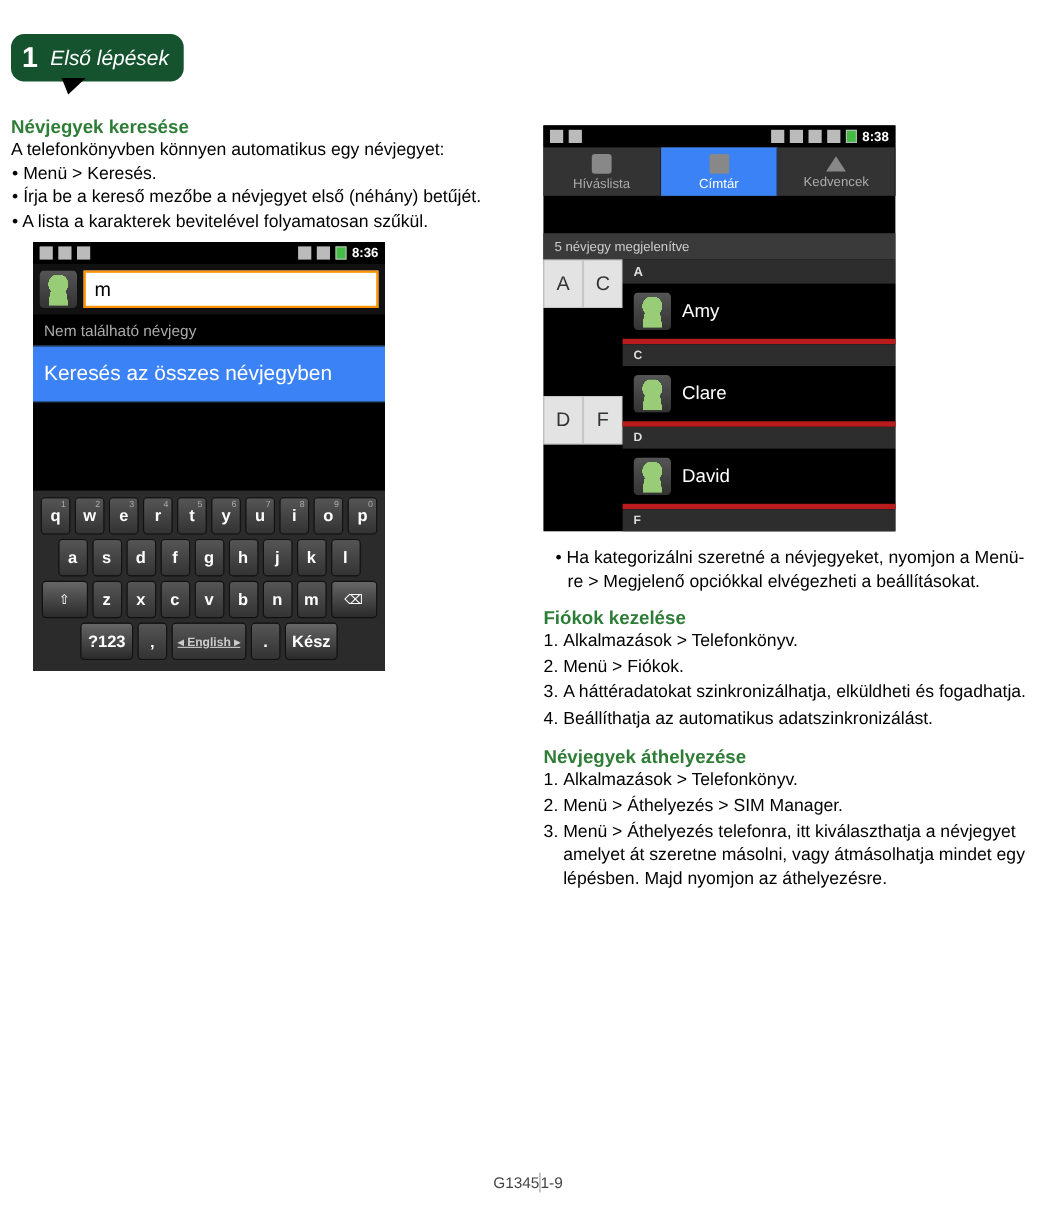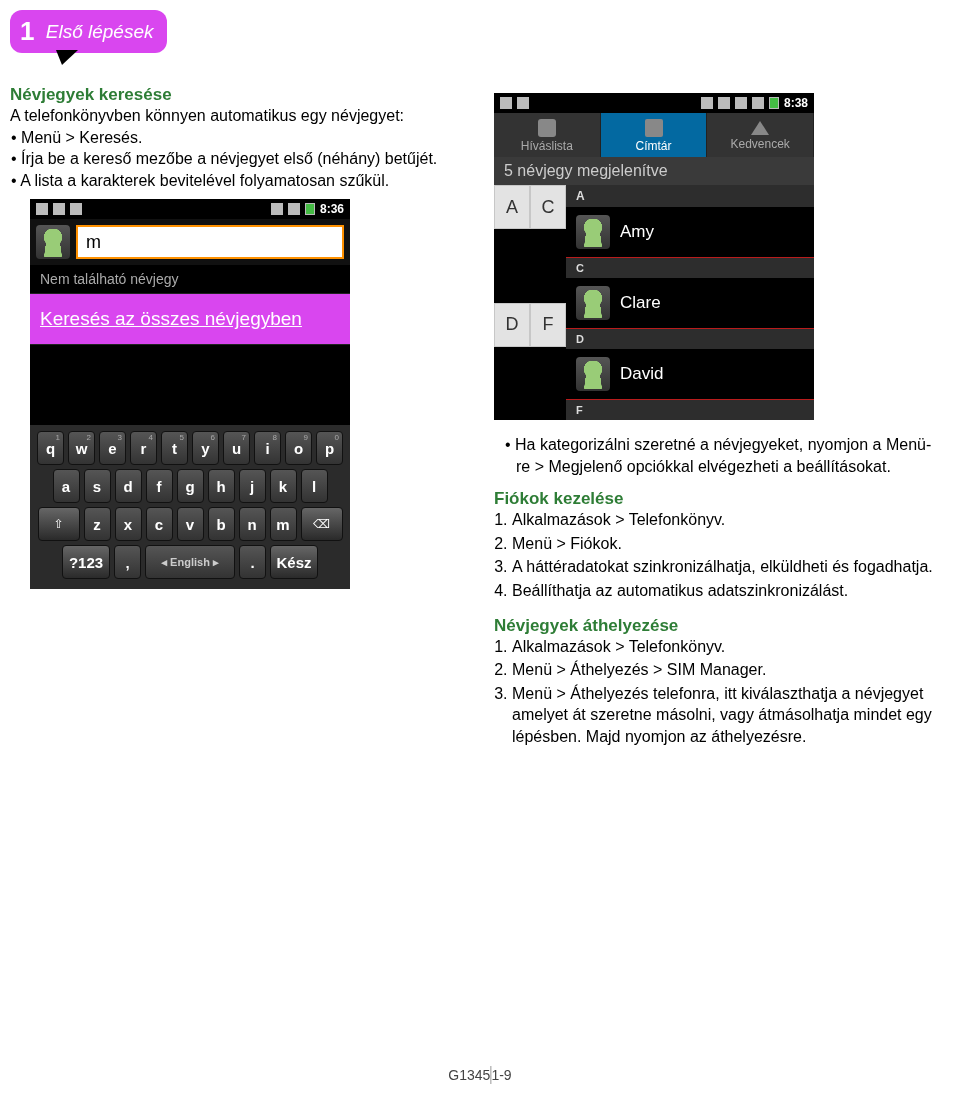--- a/index.html
+++ b/index.html
@@ -8,30 +8,31 @@
     width: 960px;
     height: 1100px;
     background: #fff;
     color: #000;
     position: relative;
     padding: 10px 20px 10px 10px;
   }
 
   
   .chapter-tab {
-    background: #d946ef;
+    background: #14532d;
     color: #fff;
     display: inline-block;
     padding: 6px 14px 6px 10px;
     border-radius: 12px;
     font-size: 19px;
     font-weight: 500;
     position: relative;
     margin-bottom: 32px;
     font-style: italic;
+    margin-top: 21px;
   }
   .chapter-tab .num {
     font-size: 26px;
     font-weight: 800;
     font-style: normal;
     margin-right: 6px;
     vertical-align: -2px;
   }
   .chapter-tab .tail {
     position: absolute;
@@ -112,23 +113,23 @@
     height: 34px;
     background: #fff;
     border: 2px solid #ff9100;
     color: #000;
     font-size: 18px;
     padding: 0 8px;
     line-height: 30px;
   }
   .no-result { background:#000; color:#aaa; padding: 6px 10px; font-size: 14px; }
   .search-all {
-    background:#d946ef; color:#fff; font-size: 19px;
+    background:#3b82f6; color:#fff; font-size: 19px;
     padding: 14px 10px;
-    border-top:1px solid #222; border-bottom:1px solid #222;text-decoration:underline;
+    border-top:1px solid #222; border-bottom:1px solid #222;
   }
   .kb-spacer { height: 80px; background:#000; }
 
   .keyboard {
     background: #2b2b2b;
     padding: 6px;
   }
   .kb-row { display: flex; gap: 4px; justify-content: center; margin-bottom: 4px; }
   .key {
     background: linear-gradient(#555,#333);
@@ -136,61 +137,61 @@
     border-radius: 4px;
     width: 27px; height: 34px;
     display: flex; flex-direction: column;
     align-items: center; justify-content: center;
     color: #fff; font-size: 15px; font-weight: 700;
     position: relative;
   }
   .key .sup { position:absolute; top:1px; right:3px; font-size:8px; color:#aaa; font-weight:400;}
   .key.wide   { width: 42px; font-size:12px; font-weight:400; }
   .key.wider  { width: 48px; }
-  .key.space  { width: 90px; font-size:11px; color:#ccc; }
+  .key.space  { width: 68px; font-size:11px; color:#ccc;text-decoration:underline; }
   .key.act    { background: linear-gradient(#666,#2a2a2a); }
 
   
   .tabs-row { display:flex; background:#333; }
   .tab {
     flex:1; text-align:center; padding:6px 12px 4px;
     font-size:12px; color:#aaa;
     border-right:1px solid #222;
     display:flex; flex-direction:column; align-items:center; gap:2px;
   }
-  .tab.active { background:#0369a1; color:#fff; }
+  .tab.active { background:#3b82f6; color:#fff; }
   .tab-icon { width:18px;height:18px;}
   .tab-icon.call{ background: conic-gradient(#888 0 360deg); border-radius:3px;}
   .tab-icon.book{ background:#888; border-radius:2px;}
   .tab-icon.star{
     width:0;height:0;
     border-left:9px solid transparent;border-right:9px solid transparent;
     border-bottom:14px solid #888; margin-top:2px;
   }
-  .count-bar { background:#3a3a3a; color:#ccc; font-size:16px; padding:5px 10px; }
+  .count-bar { background:#3a3a3a; color:#ccc; font-size:12px; padding:5px 10px;margin-top:34px; }
 
   .contacts { display:flex; }
   .index-grid {
     display:grid; grid-template-columns: 36px 36px;
     gap:0;
   }
   .idx {
     height:44px; display:flex; align-items:center; justify-content:center;
     background:#e3e3e3; color:#333; font-size:18px; font-weight:400;
     border:1px solid #c7c7c7;
   }
   .list { flex:1; }
   .sect-hdr {
     background:#2d2d2d; color:#ddd; font-size:12px; font-weight:700;
     padding:4px 10px;
   }
   .contact-row {
     display:flex; align-items:center; gap:10px;
     background:#000; padding:8px 10px;
-    border-bottom:1px solid #b91c1c;
+    border-bottom:5px solid #b91c1c;
   }
   .contact-name { color:#fff; font-size:17px; }
   .sect-hdr.small{font-size:11px;}
 
   
   .footer {
     position: absolute;
     bottom: 16px;
     left: 50%;
     transform: translateX(-50%);

